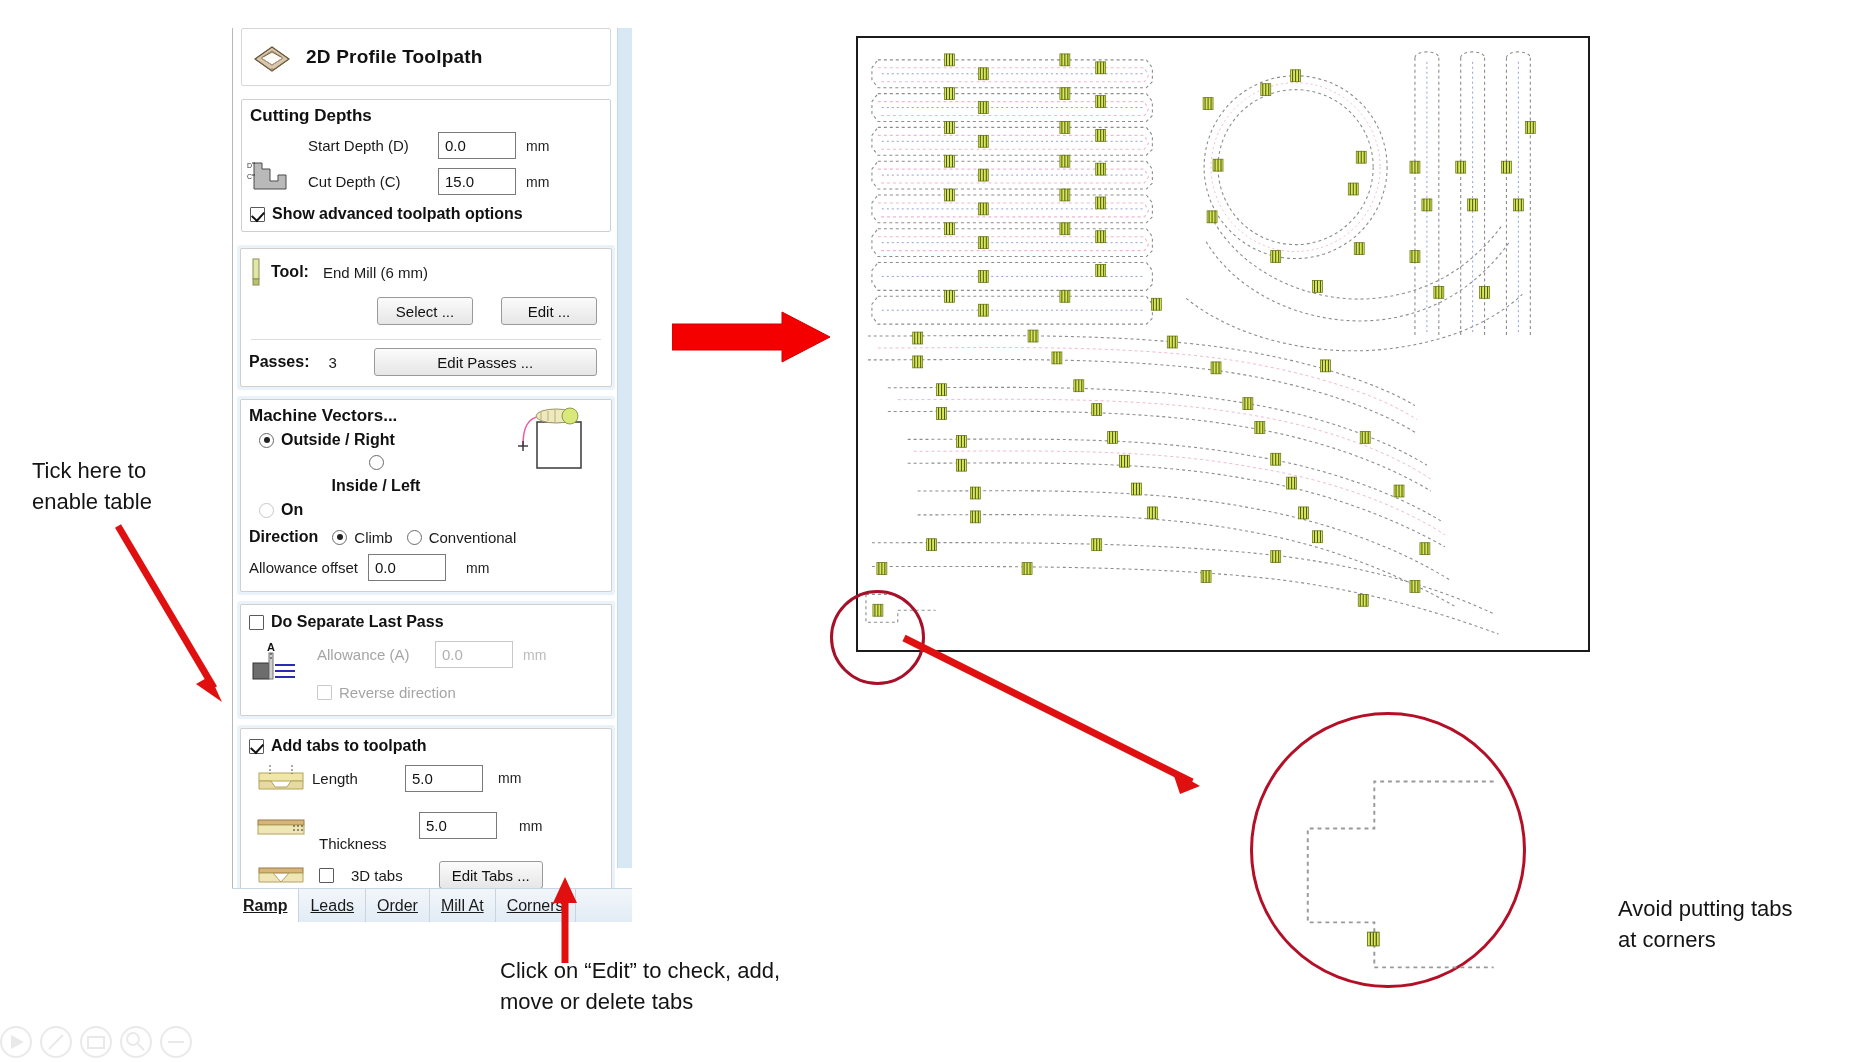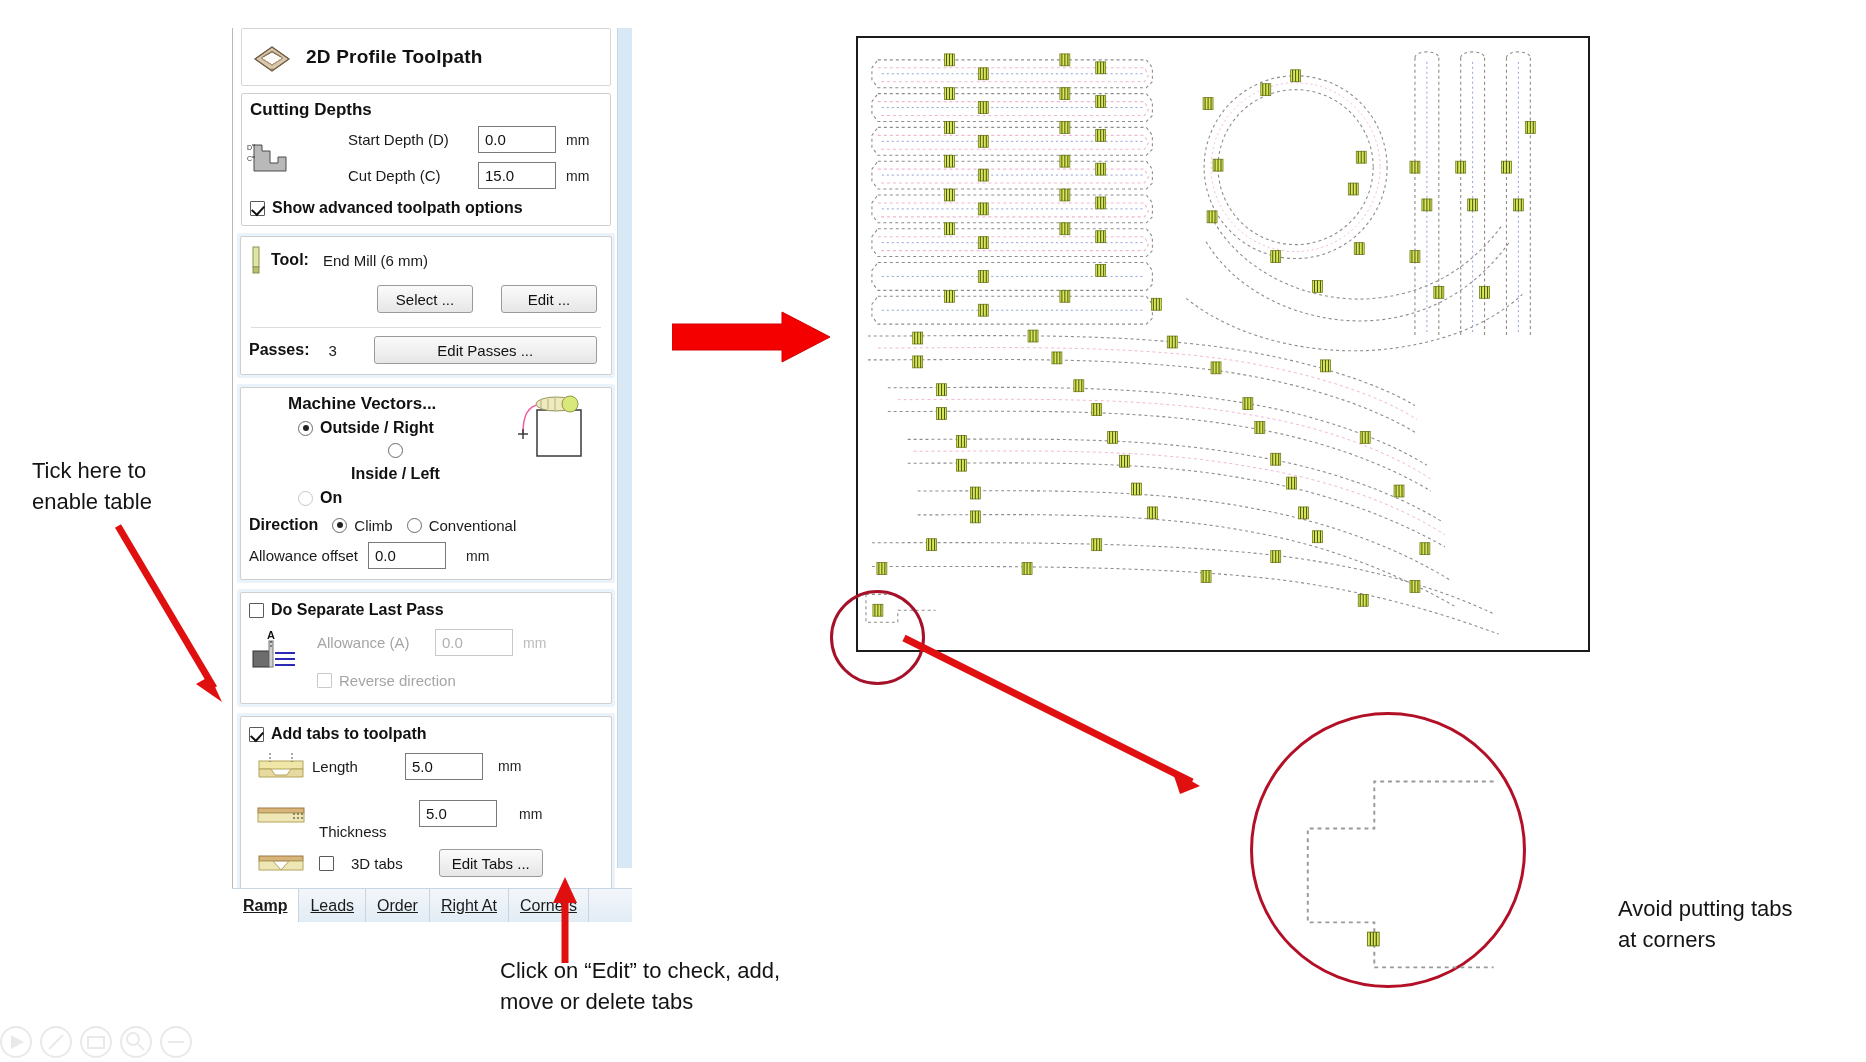--- a/index.html
+++ b/index.html
@@ -23,21 +23,21 @@
   }
   .panel-scroll-track {
     position:absolute; right:0; top:0; width:15px; height:840px;
     background:#d9e8f5;
     border-left:1px solid #c5d8e8;
   }
   .panel-inner { position:absolute; left:0; top:0; width:386px; }
 
   .grp {
     position: relative;
-    margin: 0 8px 7px 8px;
+    margin: 0 8px 13px 8px;
     background: #ffffff;
     border: 1px solid #cfcfcf;
     border-radius: 2px;
   }
   .grp-outer {
     background: linear-gradient(#eaf2fa, #eaf2fa);
     padding: 3px;
     margin: 0 4px 6px 4px;
     border-radius: 3px;
   }
@@ -185,21 +185,21 @@
               <polygon points="3,22 20,10 37,22 20,34" fill="none" stroke="#6e5a3f" stroke-width="1.2"></polygon>
               <polyline points="20,34 20,31" stroke="#8a7355" stroke-width="1"></polyline>
             </svg>
           </span>
           <span class="title-text">2D Profile Toolpath</span>
         </div>
       </div>
 
       <div class="grp">
         <div class="sec-head">Cutting Depths</div>
-        <div style="display:flex;align-items:center;padding:2px 8px 0 4px;gap:40px;">
+        <div style="display:flex;align-items:flex-end;padding:2px 8px 0 4px;">
           <span class="ico-depth">
             <svg viewBox="0 0 44 42">
               <text x="1" y="13" font-size="7" fill="#333" font-family="Liberation Sans">D</text>
               <text x="1" y="24" font-size="7" fill="#333" font-family="Liberation Sans">C</text>
               <path d="M8 8 L8 34 L40 34 L40 20 L32 20 L32 26 L24 26 L24 14 L16 14 L16 8 Z" fill="#b9b9b9" stroke="#4a4a4a" stroke-width="1"></path>
               <line x1="6" y1="8" x2="9" y2="8" stroke="#333" stroke-width="1"></line>
               <line x1="6" y1="20" x2="9" y2="20" stroke="#333" stroke-width="1"></line>
             </svg>
           </span>
           <div style="flex:1;">
@@ -241,21 +241,21 @@
         <div class="row" style="padding:2px 14px 10px 8px;gap:19px;">
           <span class="lbl-b">Passes:</span>
           <span class="lbl" style="width:26px;">3</span>
           <span class="btn" style="flex:1;">Edit Passes ...</span>
         </div>
       </div>
       </div>
 
       <div class="grp-outer">
       <div class="grp">
-        <div style="display:flex;padding-left:39px;">
+        <div style="display:flex;">
           <div style="flex:1;">
             <div class="sec-head">Machine Vectors...</div>
             <div class="radio" style="padding:3px 8px 3px 18px;">
               <span class="rdo sel"></span>
               <span class="lbl-b">Outside / Right</span>
             </div>
             <div class="radio" style="padding:3px 8px 3px 18px;flex-direction:column;">
               <span class="rdo"></span>
               <span class="lbl-b">Inside / Left</span>
             </div>
@@ -385,21 +385,21 @@
       </div>
       </div>
 
     </div>
   </div>
 
   <div class="tabstrip">
     <span class="tab sel">Ramp</span>
     <span class="tab">Leads</span>
     <span class="tab">Order</span>
-    <span class="tab">Right At</span>
+    <span class="tab">Mill At</span>
     <span class="tab">Corners</span>
   </div>
 
   <svg class="fatarrow" viewBox="0 0 160 54">
     <polygon points="0,14 110,14 110,2 158,27 110,52 110,40 0,40" fill="#f40000" stroke="#d00000" stroke-width="1"></polygon>
   </svg>
 
   <div class="preview">
     <svg viewBox="0 0 734 616" preserveAspectRatio="none">
       <defs>

